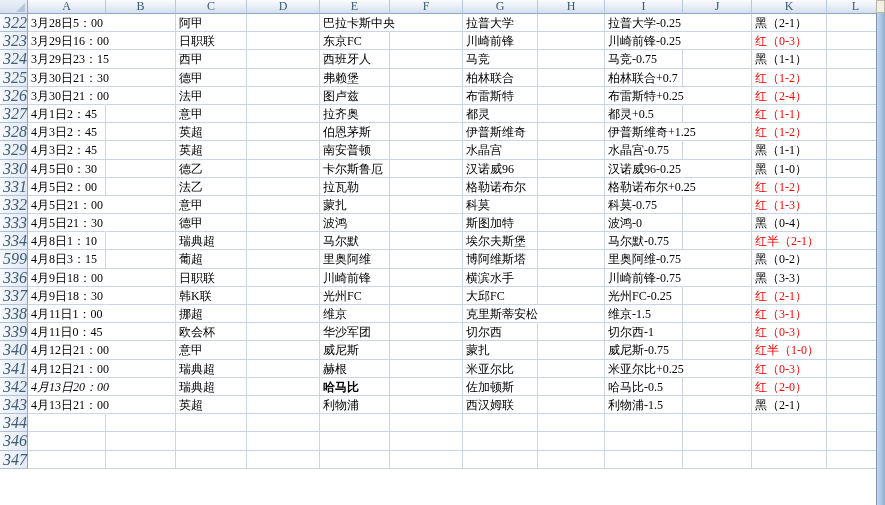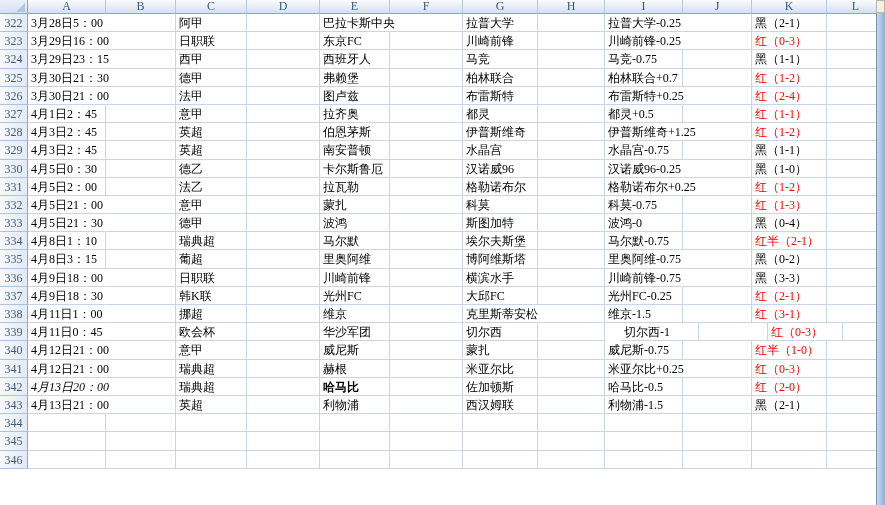--- a/index.html
+++ b/index.html
@@ -26,21 +26,21 @@
     border-right:1px solid #B7C8DE;border-bottom:1px solid #8EA6C4;
     color:#395A74;font-size:12px;line-height:13px;text-align:center;
     overflow:hidden;
   }
   
   .row{display:flex;height:18.2px;}
   .rowh{
     box-sizing:border-box;width:28px;flex:0 0 28px;
     background:linear-gradient(90deg,#F7F9FC 0%,#E3EAF5 100%);
     border-right:1px solid #8EA6C4;border-bottom:1px solid #AEC2DC;
-    color:#3E5C74;font-size:12px;line-height:18px;text-align:center;
+    color:#3E5C74;font-size:16px;line-height:18px;text-align:right;font-style:italic;
   }
   .cell{
     box-sizing:border-box;flex:0 0 auto;position:relative;
     border-right:1px solid #C9D4E6;border-bottom:1px solid #C9D4E6;
   }
   .cell .txt{
     position:absolute;left:3px;top:0;white-space:nowrap;z-index:2;
     color:#000;font-size:12px;line-height:18px;
   }
   .cell .txt.red{color:#FF0000;}
@@ -431,21 +431,21 @@
         <div class="cell" style="width: 78px; text-align: center;">
           <span class="txt">马尔默-0.75</span>
         </div>
         <div class="cell" style="width: 69px;"></div>
         <div class="cell" style="width: 75px;">
           <span class="txt red">红半（2-1）</span>
         </div>
         <div class="cell" style="width: 58px;"></div>
       </div>
       <div class="row">
-        <div class="rowh">335</div>
+        <div class="rowh">599</div>
         <div class="cell" style="width: 78px;">
           <span class="txt">4月8日3：15</span>
         </div>
         <div class="cell" style="width: 70px;"></div>
         <div class="cell" style="width: 71px;">
           <span class="txt">葡超</span>
         </div>
         <div class="cell" style="width: 73px;"></div>
         <div class="cell" style="width: 70px;">
           <span class="txt">里奥阿维</span>
@@ -556,21 +556,21 @@
         </div>
         <div class="cell" style="width: 73px;"></div>
         <div class="cell" style="width: 70px;">
           <span class="txt">华沙军团</span>
         </div>
         <div class="cell" style="width: 73px;"></div>
         <div class="cell" style="width: 75px;">
           <span class="txt">切尔西</span>
         </div>
         <div class="cell" style="width: 67px;"></div>
-        <div class="cell" style="width: 78px; margin-left: 16px;">
+        <div class="cell" style="width: 78px;">
           <span class="txt">切尔西-1</span>
         </div>
         <div class="cell" style="width: 69px;"></div>
         <div class="cell" style="width: 75px;">
           <span class="txt red">红（0-3）</span>
         </div>
         <div class="cell" style="width: 58px;"></div>
       </div>
       <div class="row">
         <div class="rowh">340</div>
@@ -689,36 +689,36 @@
         <div class="cell" style="width: 70px;"></div>
         <div class="cell" style="width: 73px;"></div>
         <div class="cell" style="width: 75px;"></div>
         <div class="cell" style="width: 67px;"></div>
         <div class="cell" style="width: 78px;"></div>
         <div class="cell" style="width: 69px;"></div>
         <div class="cell" style="width: 75px;"></div>
         <div class="cell" style="width: 58px;"></div>
       </div>
       <div class="row">
-        <div class="rowh">345</div>
+        <div class="rowh">346</div>
         <div class="cell" style="width: 78px;"></div>
         <div class="cell" style="width: 70px;"></div>
         <div class="cell" style="width: 71px;"></div>
         <div class="cell" style="width: 73px;"></div>
         <div class="cell" style="width: 70px;"></div>
         <div class="cell" style="width: 73px;"></div>
         <div class="cell" style="width: 75px;"></div>
         <div class="cell" style="width: 67px;"></div>
         <div class="cell" style="width: 78px;"></div>
         <div class="cell" style="width: 69px;"></div>
         <div class="cell" style="width: 75px;"></div>
         <div class="cell" style="width: 58px;"></div>
       </div>
       <div class="row">
-        <div class="rowh">346</div>
+        <div class="rowh">347</div>
         <div class="cell" style="width: 78px;"></div>
         <div class="cell" style="width: 70px;"></div>
         <div class="cell" style="width: 71px;"></div>
         <div class="cell" style="width: 73px;"></div>
         <div class="cell" style="width: 70px;"></div>
         <div class="cell" style="width: 73px;"></div>
         <div class="cell" style="width: 75px;"></div>
         <div class="cell" style="width: 67px;"></div>
         <div class="cell" style="width: 78px;"></div>
         <div class="cell" style="width: 69px;"></div>

